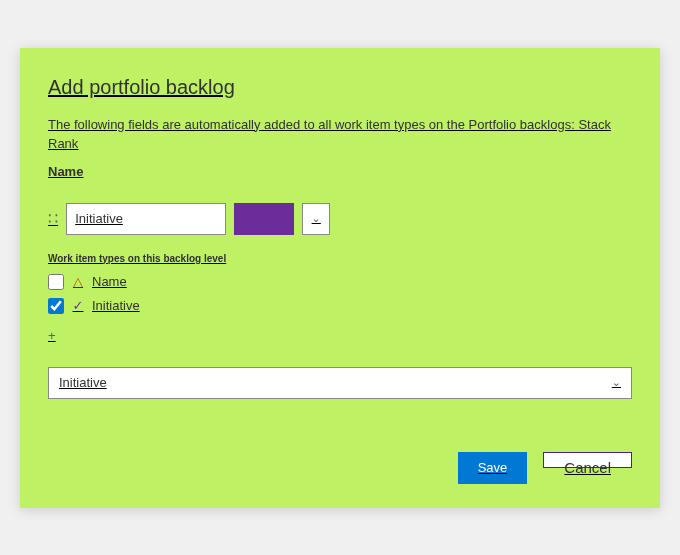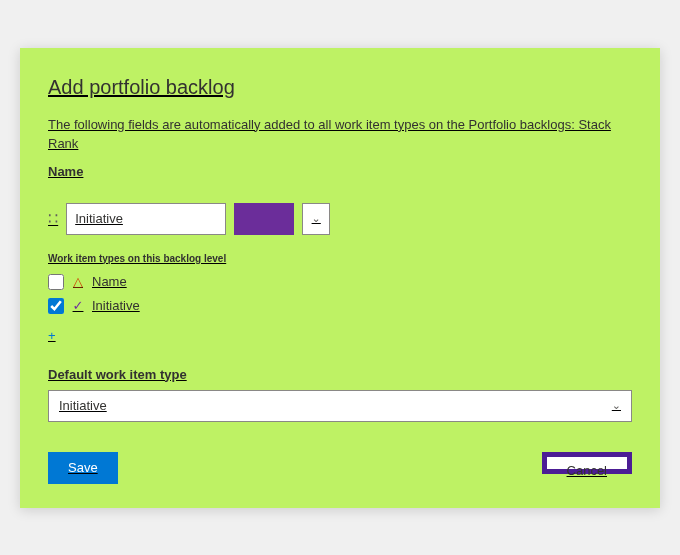--- a/index.html
+++ b/index.html
@@ -172,43 +172,43 @@
       background: #ffffff;
     }
 
     .default-dropdown-arrow {
       font-size: 11px;
       color: #605e5c;
     }
 
     .dialog-footer {
       display: flex;
-      justify-content: space-between;
-      gap: 8px;
+      justify-content: flex-end;
+      gap: 16px;
       margin-top: auto;
       padding-top: 24px;
     }
 
     .btn-save {
       background: #0078d4;
       color: #ffffff;
       border: none;
       padding: 6px 20px;
       font-size: 13px;
       cursor: pointer;
       min-width: 60px;
       height: 32px;
     }
 
     .btn-cancel {
       background: #ffffff;
       color: #323130;
-      border: 5px solid #4c1d95;
+      border: 1px solid #4c1d95;
       padding: 6px 20px;
-      font-size: 13px;
+      font-size: 15px;
       cursor: pointer;
       min-width: 60px;
       height: 16px;
     }
 
     .checked-checkbox {
       accent-color: #0078d4;
     }
   </style>
 </head>
@@ -246,21 +246,20 @@
       <span class="item-icon initiative-icon">✓</span>
       <label for="initiative-check">Initiative</label>
     </div>
 
   </div>
 
   <a class="add-link" href="#">
     <span>+</span>
   </a>
 
-  <div class="default-work-item-label">Default work item type</div>
 
   <div class="default-dropdown">
     <span>Initiative</span>
     <span class="default-dropdown-arrow">⌄</span>
   </div>
 
   <div class="dialog-footer">
     <button class="btn-save">Save</button>
     <button class="btn-cancel">Cancel</button>
   </div>

